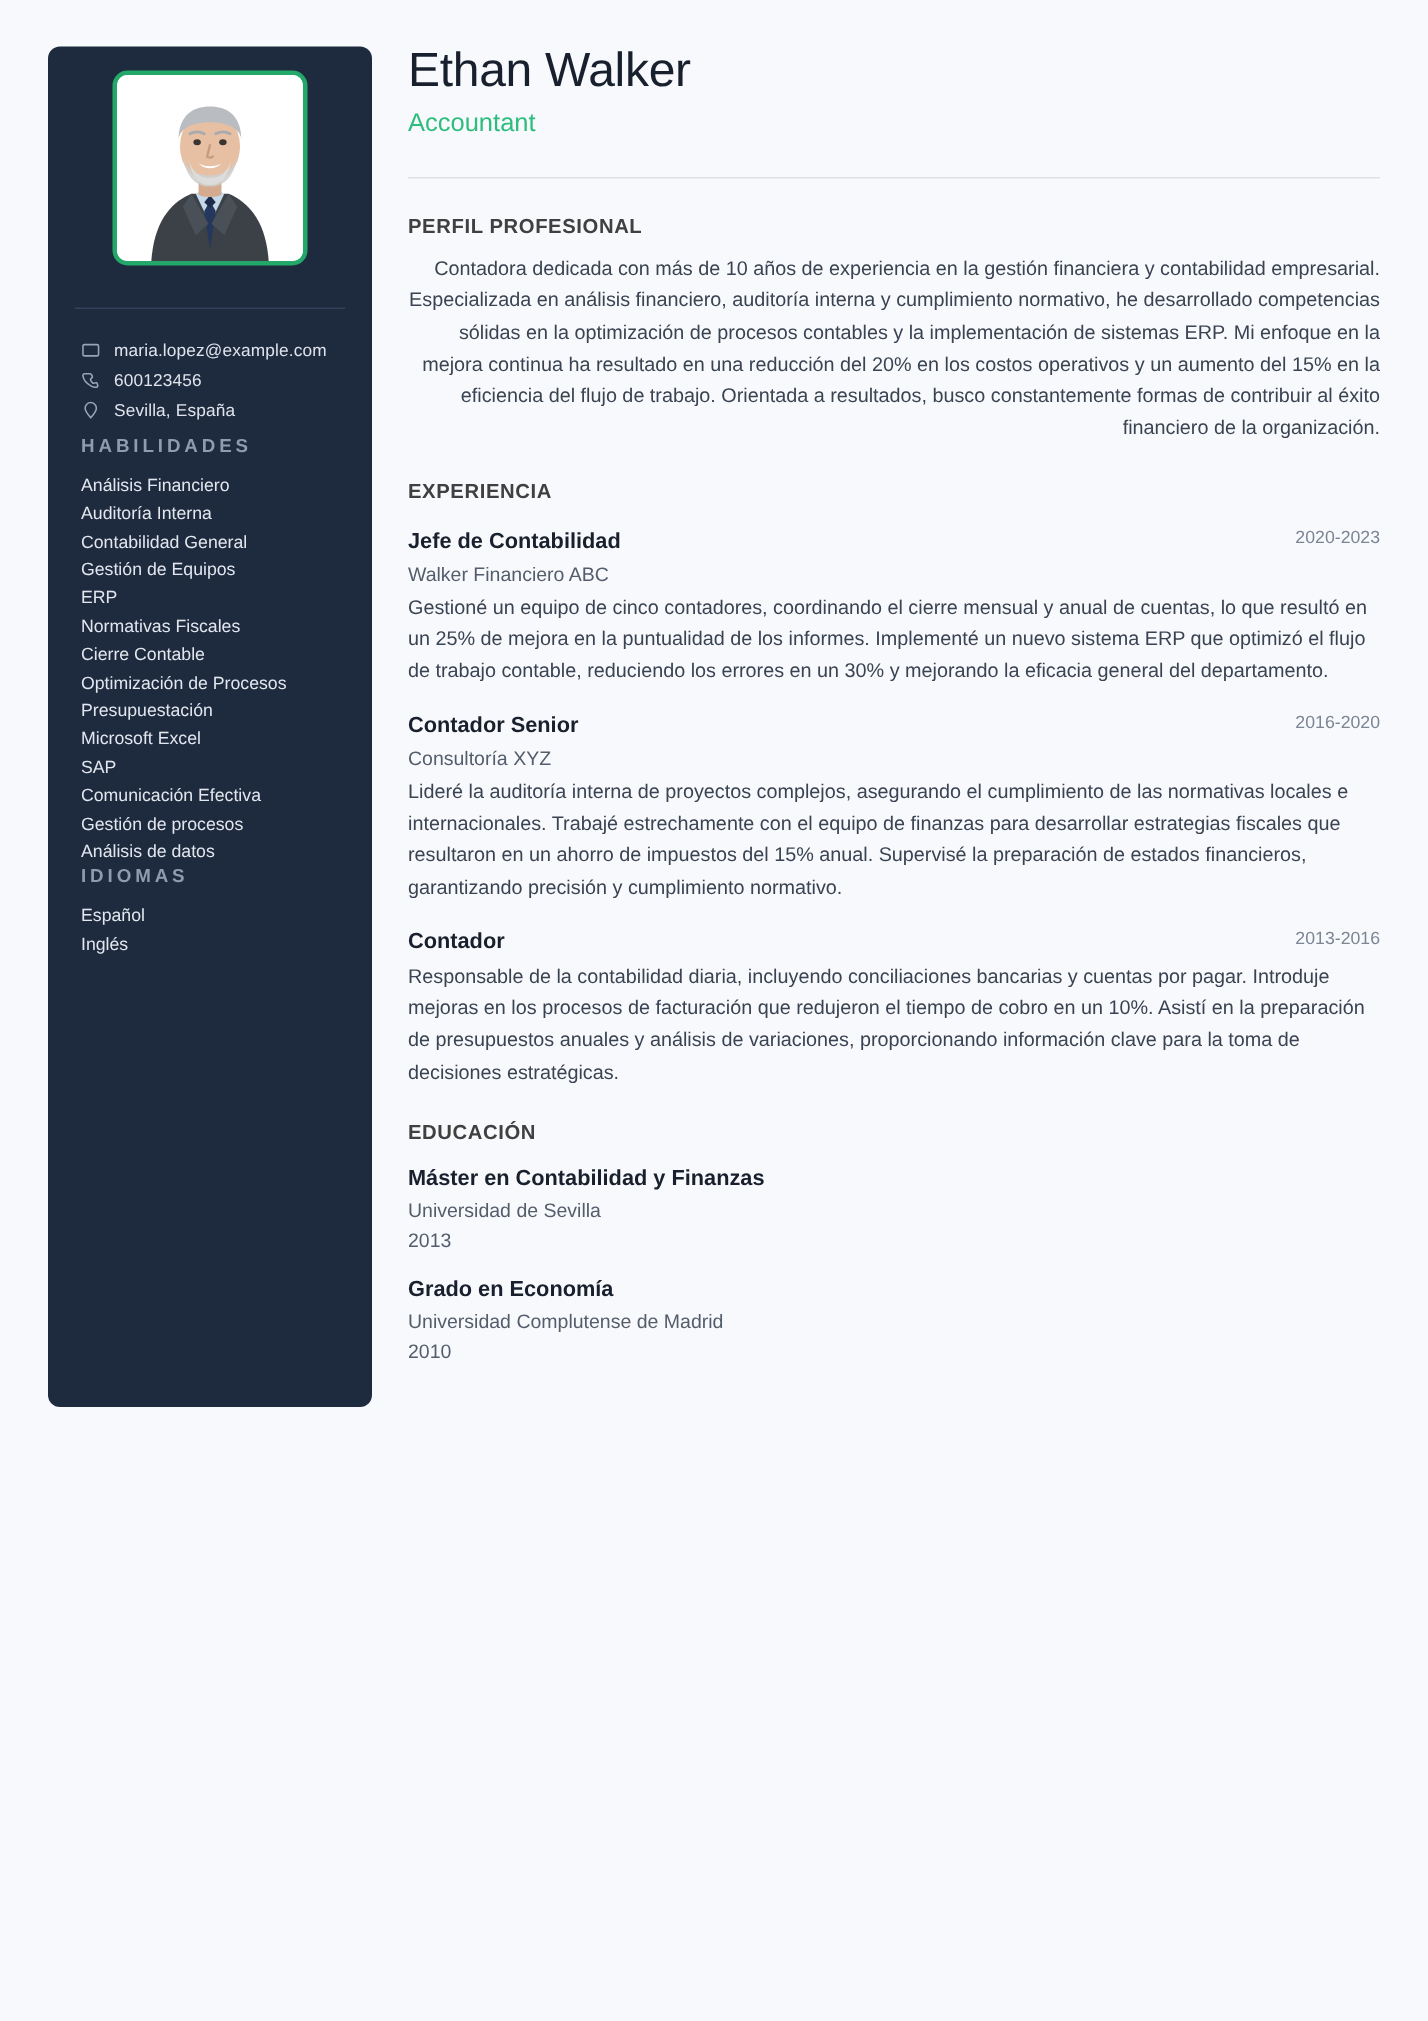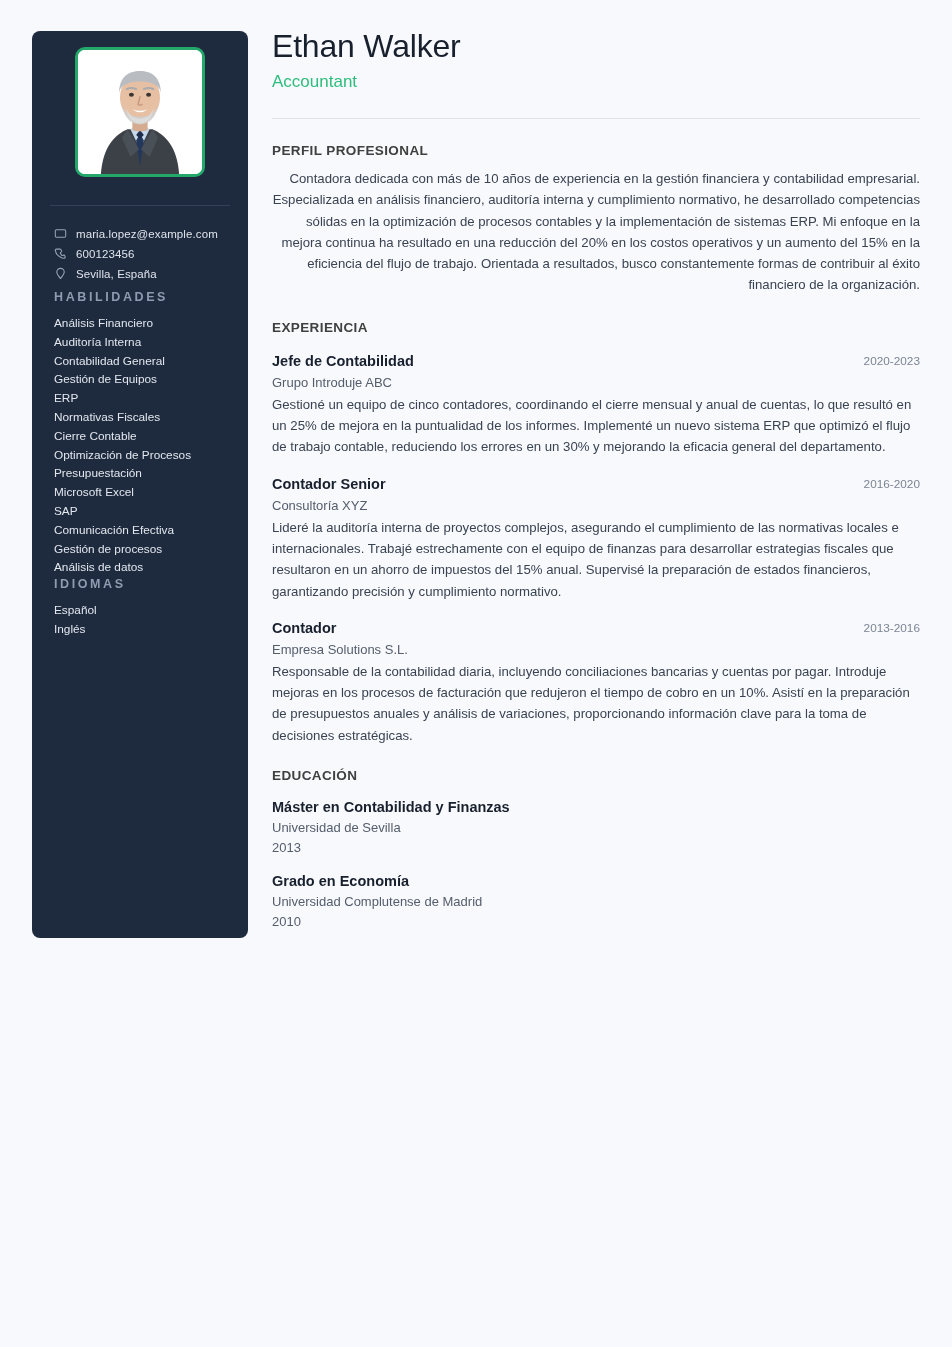--- a/index.html
+++ b/index.html
@@ -135,21 +135,21 @@
     color: #3a4352;
     line-height: 21.3px;
     text-align: right;
   }
 
   .entry { margin-top: 16px; }
   .entry:first-of-type { margin-top: 0; }
 
   .entry-head {
     display: flex;
-    align-items: center;
+    align-items: flex-start;
     justify-content: space-between;
   }
   .entry-title {
     font-size: 14.5px;
     font-weight: bold;
     color: #18202e;
     line-height: 21px;
   }
   .entry-date {
     font-size: 11.8px;
@@ -298,39 +298,38 @@
     <h2 class="section-title">PERFIL PROFESIONAL</h2>
     <p class="profile-text">Contadora dedicada con más de 10 años de experiencia en la gestión financiera y contabilidad empresarial. Especializada en análisis financiero, auditoría interna y cumplimiento normativo, he desarrollado competencias sólidas en la optimización de procesos contables y la implementación de sistemas ERP. Mi enfoque en la mejora continua ha resultado en una reducción del 20% en los costos operativos y un aumento del 15% en la eficiencia del flujo de trabajo. Orientada a resultados, busco constantemente formas de contribuir al éxito financiero de la organización.</p>
 
     <h2 class="section-title">EXPERIENCIA</h2>
 
     <div class="entry">
       <div class="entry-head">
         <span class="entry-title">Jefe de Contabilidad</span>
         <span class="entry-date">2020-2023</span>
       </div>
-      <div class="entry-org">Grupo Introduje ABC</div>
+      <div class="entry-org">Walker Financiero ABC</div>
       <div class="entry-desc">Gestioné un equipo de cinco contadores, coordinando el cierre mensual y anual de cuentas, lo que resultó en un 25% de mejora en la puntualidad de los informes. Implementé un nuevo sistema ERP que optimizó el flujo de trabajo contable, reduciendo los errores en un 30% y mejorando la eficacia general del departamento.</div>
     </div>
 
     <div class="entry">
       <div class="entry-head">
         <span class="entry-title">Contador Senior</span>
         <span class="entry-date">2016-2020</span>
       </div>
       <div class="entry-org">Consultoría XYZ</div>
       <div class="entry-desc">Lideré la auditoría interna de proyectos complejos, asegurando el cumplimiento de las normativas locales e internacionales. Trabajé estrechamente con el equipo de finanzas para desarrollar estrategias fiscales que resultaron en un ahorro de impuestos del 15% anual. Supervisé la preparación de estados financieros, garantizando precisión y cumplimiento normativo.</div>
     </div>
 
     <div class="entry">
       <div class="entry-head">
         <span class="entry-title">Contador</span>
         <span class="entry-date">2013-2016</span>
       </div>
-      <div class="entry-org">Empresa Solutions S.L.</div>
       <div class="entry-desc">Responsable de la contabilidad diaria, incluyendo conciliaciones bancarias y cuentas por pagar. Introduje mejoras en los procesos de facturación que redujeron el tiempo de cobro en un 10%. Asistí en la preparación de presupuestos anuales y análisis de variaciones, proporcionando información clave para la toma de decisiones estratégicas.</div>
     </div>
 
     <h2 class="section-title tight">EDUCACIÓN</h2>
 
     <div class="edu-entry">
       <div class="edu-degree">Máster en Contabilidad y Finanzas</div>
       <div class="edu-school">Universidad de Sevilla</div>
       <div class="edu-year">2013</div>
     </div>

